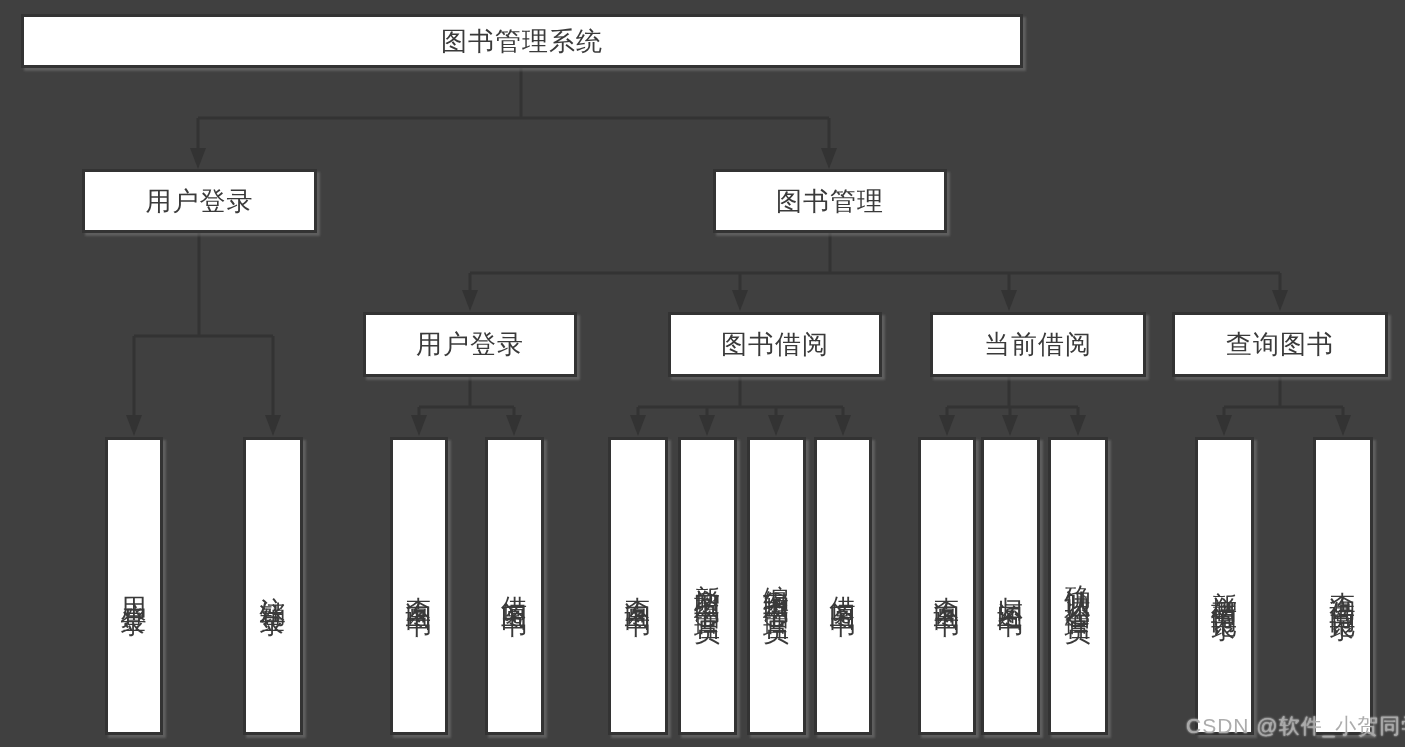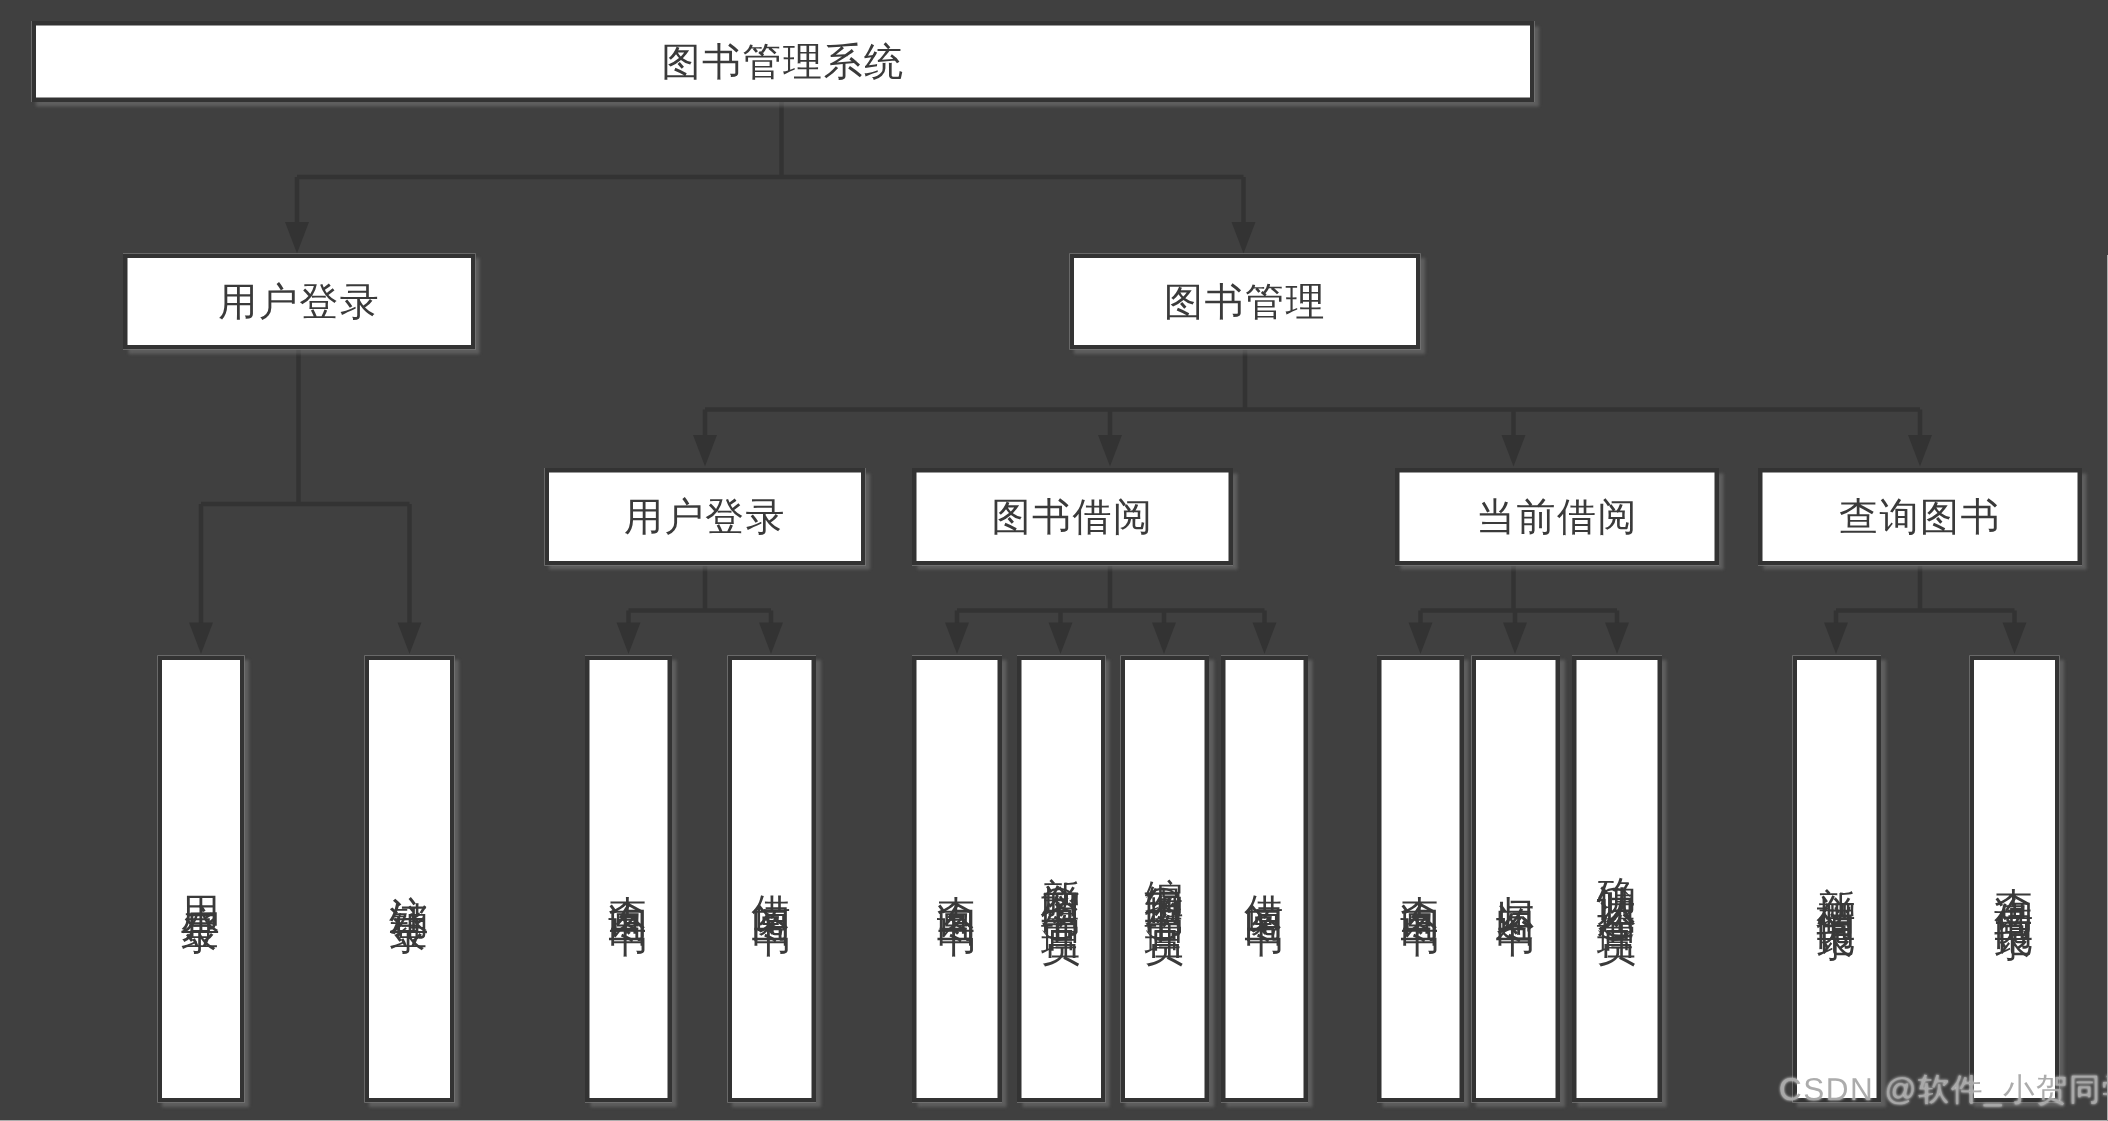--- a/index.html
+++ b/index.html
@@ -85,21 +85,21 @@
   <div class="hbox" style="left:82px;top:169px;width:235px;height:64px">
     <span class="lbl">用户登录</span>
   </div>
   <div class="hbox" style="left:713px;top:169px;width:234px;height:64px">
     <span class="lbl">图书管理</span>
   </div>
 
   <div class="hbox" style="left:363px;top:312px;width:214px;height:65px">
     <span class="lbl">用户登录</span>
   </div>
-  <div class="hbox" style="left:608px;top:312px;width:214px;height:65px">
+  <div class="hbox" style="left:668px;top:312px;width:214px;height:65px">
     <span class="lbl">图书借阅</span>
   </div>
   <div class="hbox" style="left:930px;top:312px;width:216px;height:65px">
     <span class="lbl">当前借阅</span>
   </div>
   <div class="hbox" style="left:1172px;top:312px;width:216px;height:65px">
     <span class="lbl">查询图书</span>
   </div>
 
   <div class="vbox" style="left:105px;width:58px">

